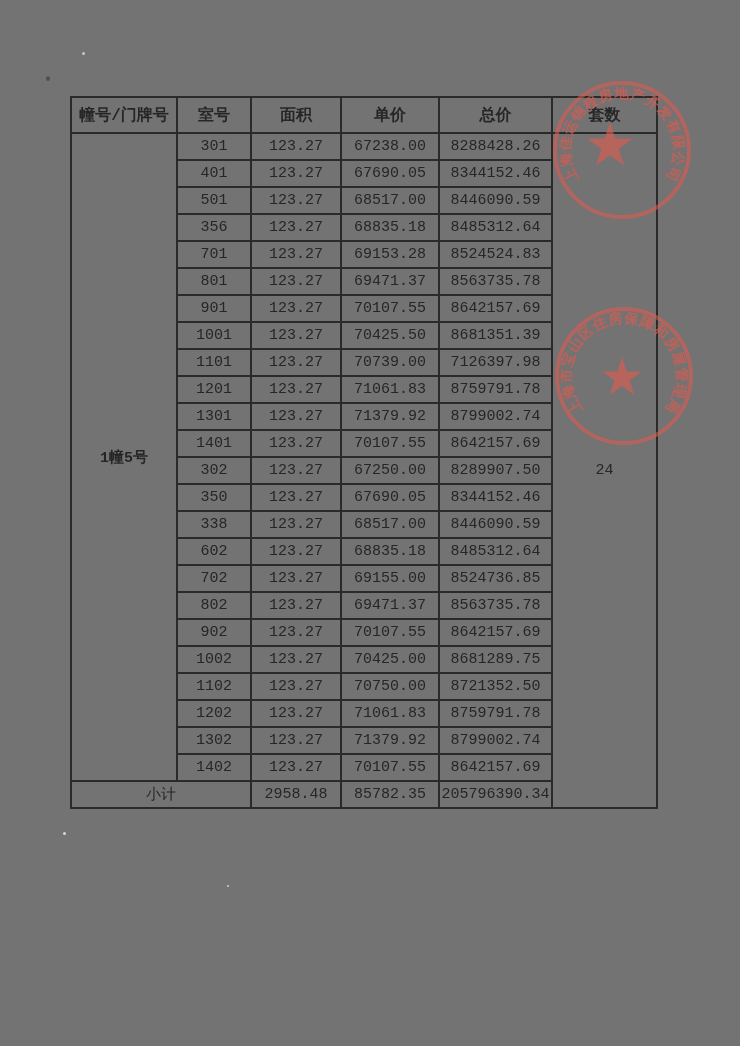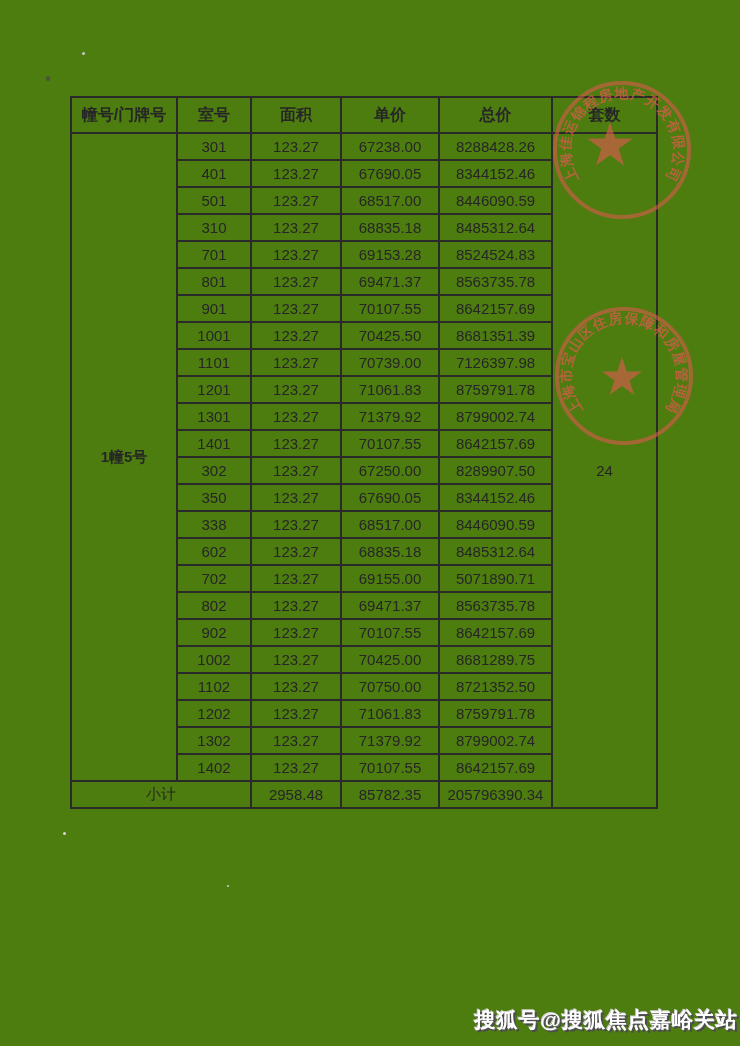--- a/index.html
+++ b/index.html
@@ -1,19 +1,19 @@
 <!DOCTYPE html>
 <html><head>
 <meta charset="utf-8">
 <style>
   html,body { margin:0; padding:0; background:#ffffff; }
   .page {
     position:relative; width:740px; height:1046px;
-    background:#4d7c0f; overflow:hidden;
-    font-family:Liberation Sans, sans-serif;
+    background:#737373; overflow:hidden;
+    font-family:Liberation Mono, monospace;
     color:#222;
   }
   
   table.price {
     position:absolute; left:70px; top:96px; width:586px;
     border-collapse:collapse; table-layout:fixed;
     background:transparent; color:#262626;
   }
   table.price th, table.price td {
     border:2px solid #2a2a2a; text-align:center; vertical-align:middle;
@@ -89,21 +89,21 @@
           <td>67690.05</td>
           <td>8344152.46</td>
         </tr>
         <tr>
           <td>501</td>
           <td>123.27</td>
           <td>68517.00</td>
           <td>8446090.59</td>
         </tr>
         <tr>
-          <td>310</td>
+          <td>356</td>
           <td>123.27</td>
           <td>68835.18</td>
           <td>8485312.64</td>
         </tr>
         <tr>
           <td>701</td>
           <td>123.27</td>
           <td>69153.28</td>
           <td>8524524.83</td>
         </tr>
@@ -170,21 +170,21 @@
         <tr>
           <td>602</td>
           <td>123.27</td>
           <td>68835.18</td>
           <td>8485312.64</td>
         </tr>
         <tr>
           <td>702</td>
           <td>123.27</td>
           <td>69155.00</td>
-          <td>5071890.71</td>
+          <td>8524736.85</td>
         </tr>
         <tr>
           <td>802</td>
           <td>123.27</td>
           <td>69471.37</td>
           <td>8563735.78</td>
         </tr>
         <tr>
           <td>902</td>
           <td>123.27</td>
@@ -245,15 +245,14 @@
     <defs>
       <path id="arc2" d="M 36.6 110.4 A 53 53 0 1 1 123.4 110.4"></path>
     </defs>
     <circle class="ring" cx="80" cy="80" r="67" stroke="#e05a4f"></circle>
     <polygon class="star" points="0,-1 0.2245,-0.309 0.9511,-0.309 0.3633,0.118 0.5878,0.809 0,0.382 -0.5878,0.809 -0.3633,0.118 -0.9511,-0.309 -0.2245,-0.309" transform="translate(78,82) scale(21)" fill="#e05a4f"></polygon>
     <text class="seal-text" text-anchor="middle" fill="#e05a4f">
       <textPath href="#arc2" startOffset="50%">上海市宝山区住房保障和房屋管理局</textPath>
     </text>
   </svg>
 
-  <div class="watermark">搜狐号@搜狐焦点嘉峪关站</div>
 
 </div>
 
 </body></html>

